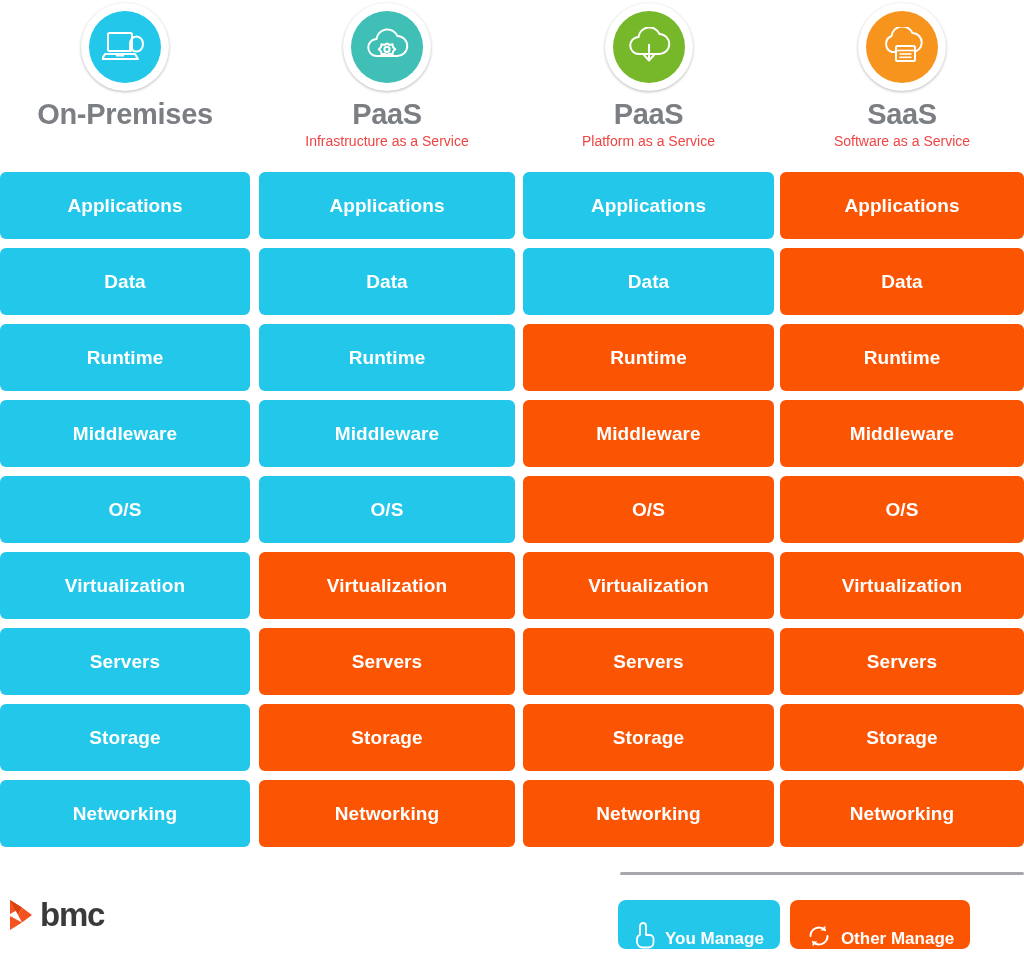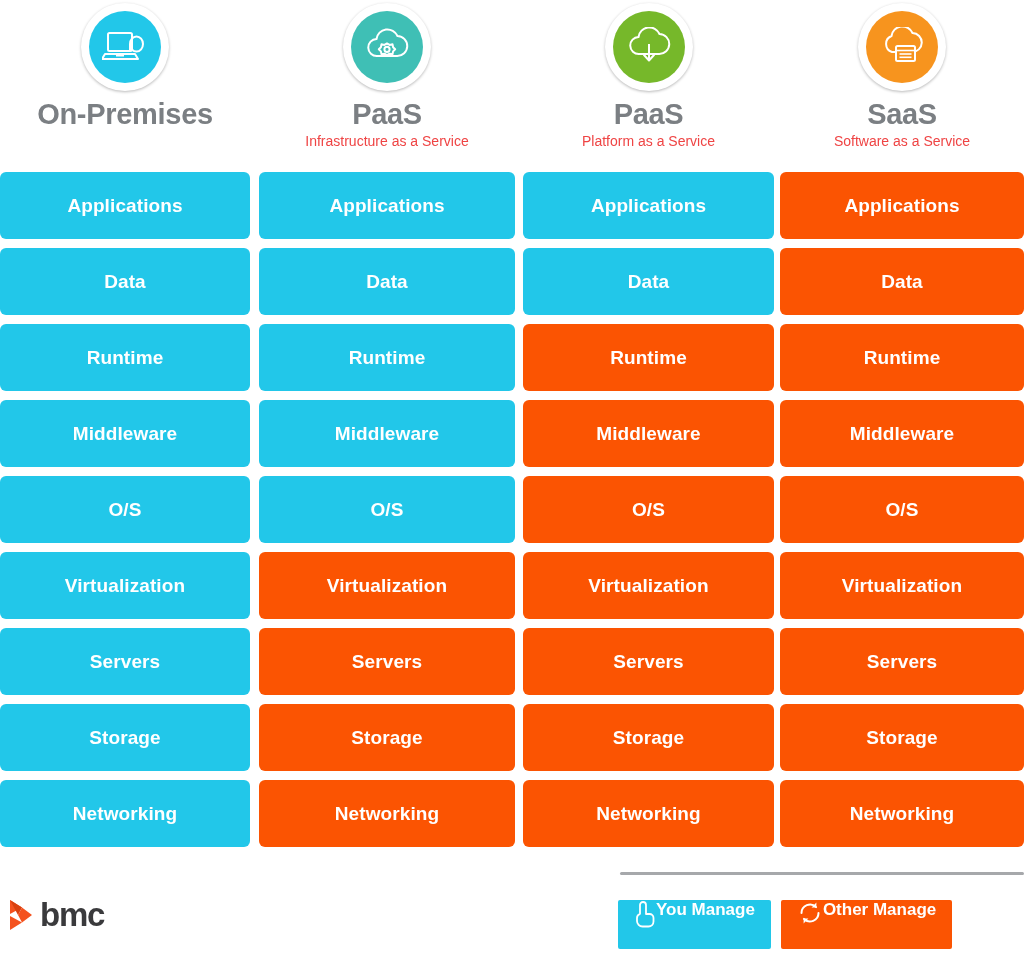--- a/index.html
+++ b/index.html
@@ -161,23 +161,24 @@
   .legend {
     position: absolute;
     left: 618px;
     top: 40px;
     display: flex;
     gap: 10px;
   }
 
   .legend-btn {
     height: 49px;
-    border-radius: 2px;
-    display: flex;
-    align-items: flex-start;
+    border-radius: 8px;
+    display: flex;
+    align-items: flex-end;
+    gap: 9px;
     padding: 0 16px;
     color: #ffffff;
     font-size: 17px;
     font-weight: bold;
     white-space: nowrap;
   }
 
   .legend-you   { background: #22C7E9; }
   .legend-other { background: #FB5402; }
 

